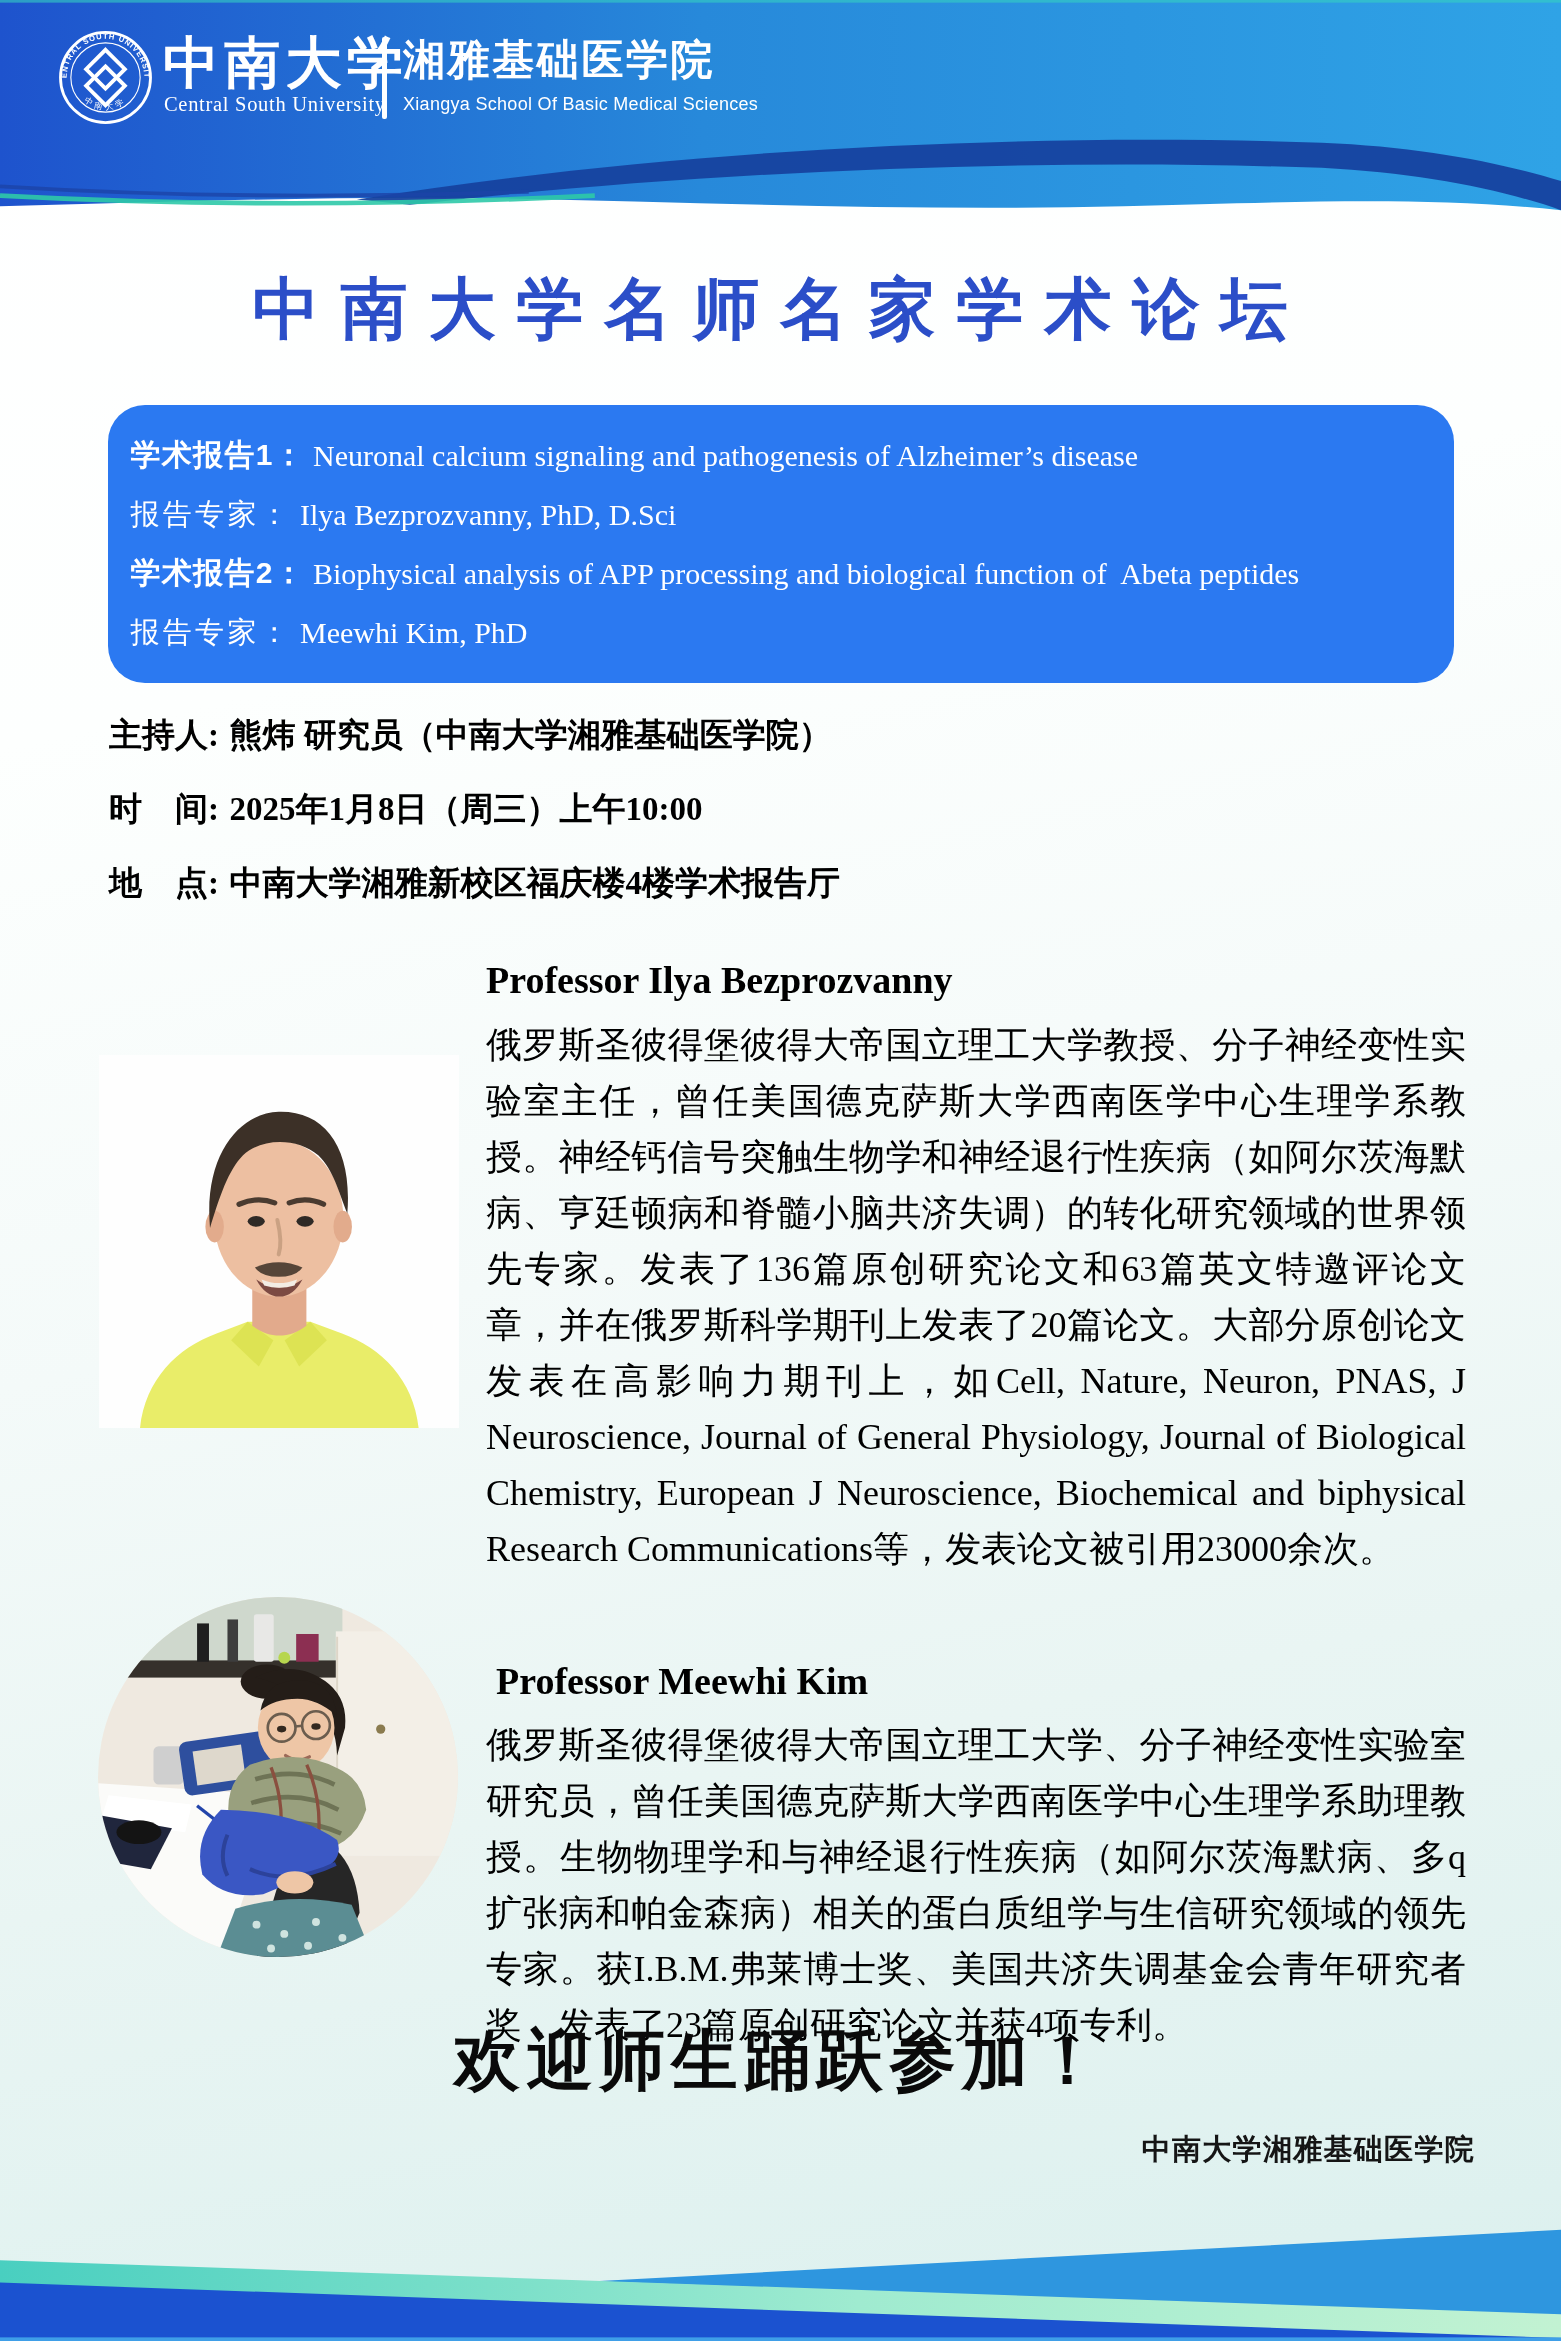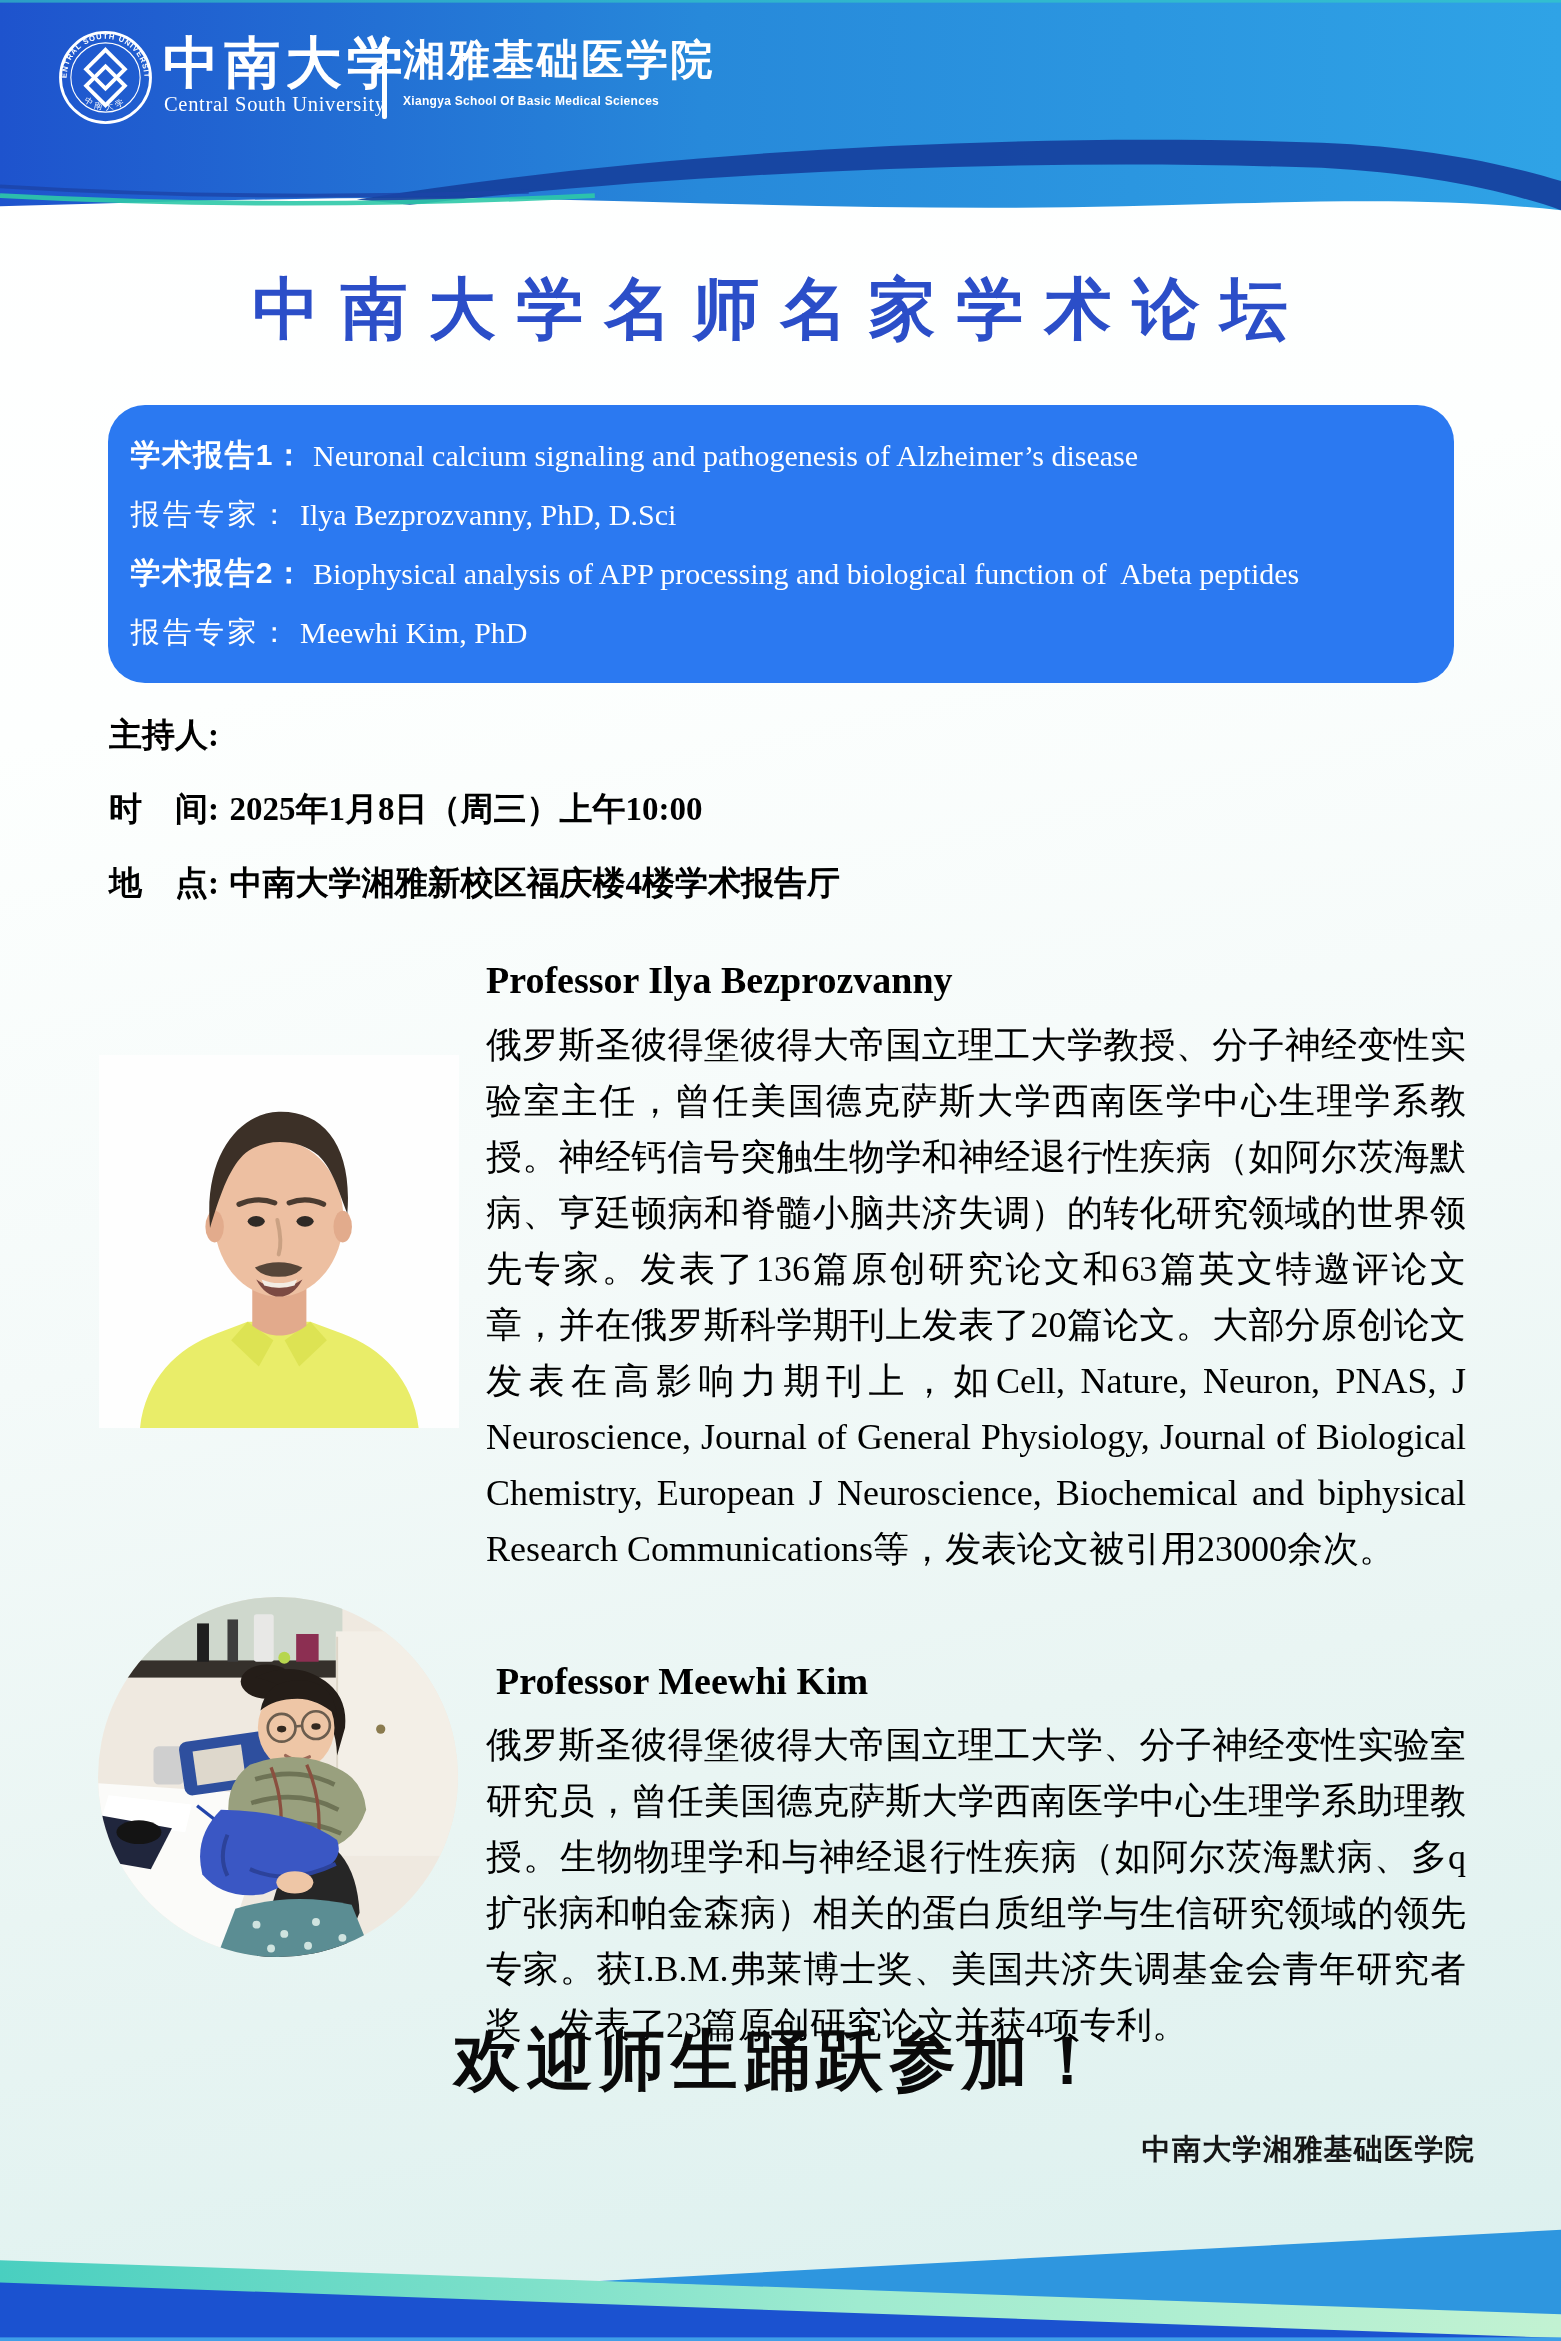--- a/index.html
+++ b/index.html
@@ -9,21 +9,21 @@
   svg{display:block}
   
   .hdr-bg{position:absolute;top:0;left:0;width:1561px;height:228px}
   .logo{position:absolute;left:57px;top:29px;width:97px;height:97px}
   .hdr-cn{position:absolute;left:163px;top:26.4px;font-size:56px;font-weight:700;color:#fff;
           letter-spacing:5.3px;font-family:"Liberation Serif",serif}
   .hdr-en{position:absolute;left:164px;top:93px;font-size:20.5px;color:#fff;letter-spacing:0.7px;
           font-family:"Liberation Serif",serif}
   .hdr-divider{position:absolute;left:382px;top:37px;width:4.6px;height:82px;background:#fff;border-radius:2px}
   .school-cn{position:absolute;left:403px;top:32px;font-size:42px;font-weight:700;color:#fff;letter-spacing:2.6px}
-  .school-en{position:absolute;left:403px;top:94px;font-size:12px;font-weight:700;color:#fff;letter-spacing:0.3px}
+  .school-en{position:absolute;left:403px;top:94px;font-size:18px;font-weight:400;color:#fff;letter-spacing:0.3px}
   
   .title{position:absolute;left:0;top:264px;width:100%;margin:0;text-align:center;font-size:67px;
          font-weight:700;color:#2b4ec8;letter-spacing:21px;font-family:"Liberation Serif",serif}
   
   .notice{position:absolute;left:108px;top:405px;width:1346px;height:278px;background:#2b79f1;
           border-radius:37px;padding:30px 26.4px 30px 22.5px;box-sizing:border-box;
           display:flex;flex-direction:column;justify-content:space-between}
   .nrow{display:flex;align-items:center;color:#fff}
   .nlabel-bold{font-size:30px;font-weight:700;letter-spacing:1.3px;white-space:pre}
   .nlabel-kai{font-size:29px;font-weight:400;letter-spacing:3.3px;font-family:Liberation Sans, sans-serif;white-space:pre}
@@ -114,20 +114,21 @@
     </div>
     <div class="nrow">
       <span class="nlabel-kai">报告专家：</span>
       <span class="ntext">Meewhi Kim, PhD</span>
     </div>
   </div>
 
   <div class="details">
     <div class="drow">
       <span class="dlabel">主持人:</span>
+      <span class="dvalue">熊炜 研究员（中南大学湘雅基础医学院）</span>
     </div>
     <div class="drow">
       <span class="dlabel">时　间:</span>
       <span class="dvalue">2025年1月8日（周三）上午10:00</span>
     </div>
     <div class="drow">
       <span class="dlabel">地　点:</span>
       <span class="dvalue">中南大学湘雅新校区福庆楼4楼学术报告厅</span>
     </div>
   </div>

